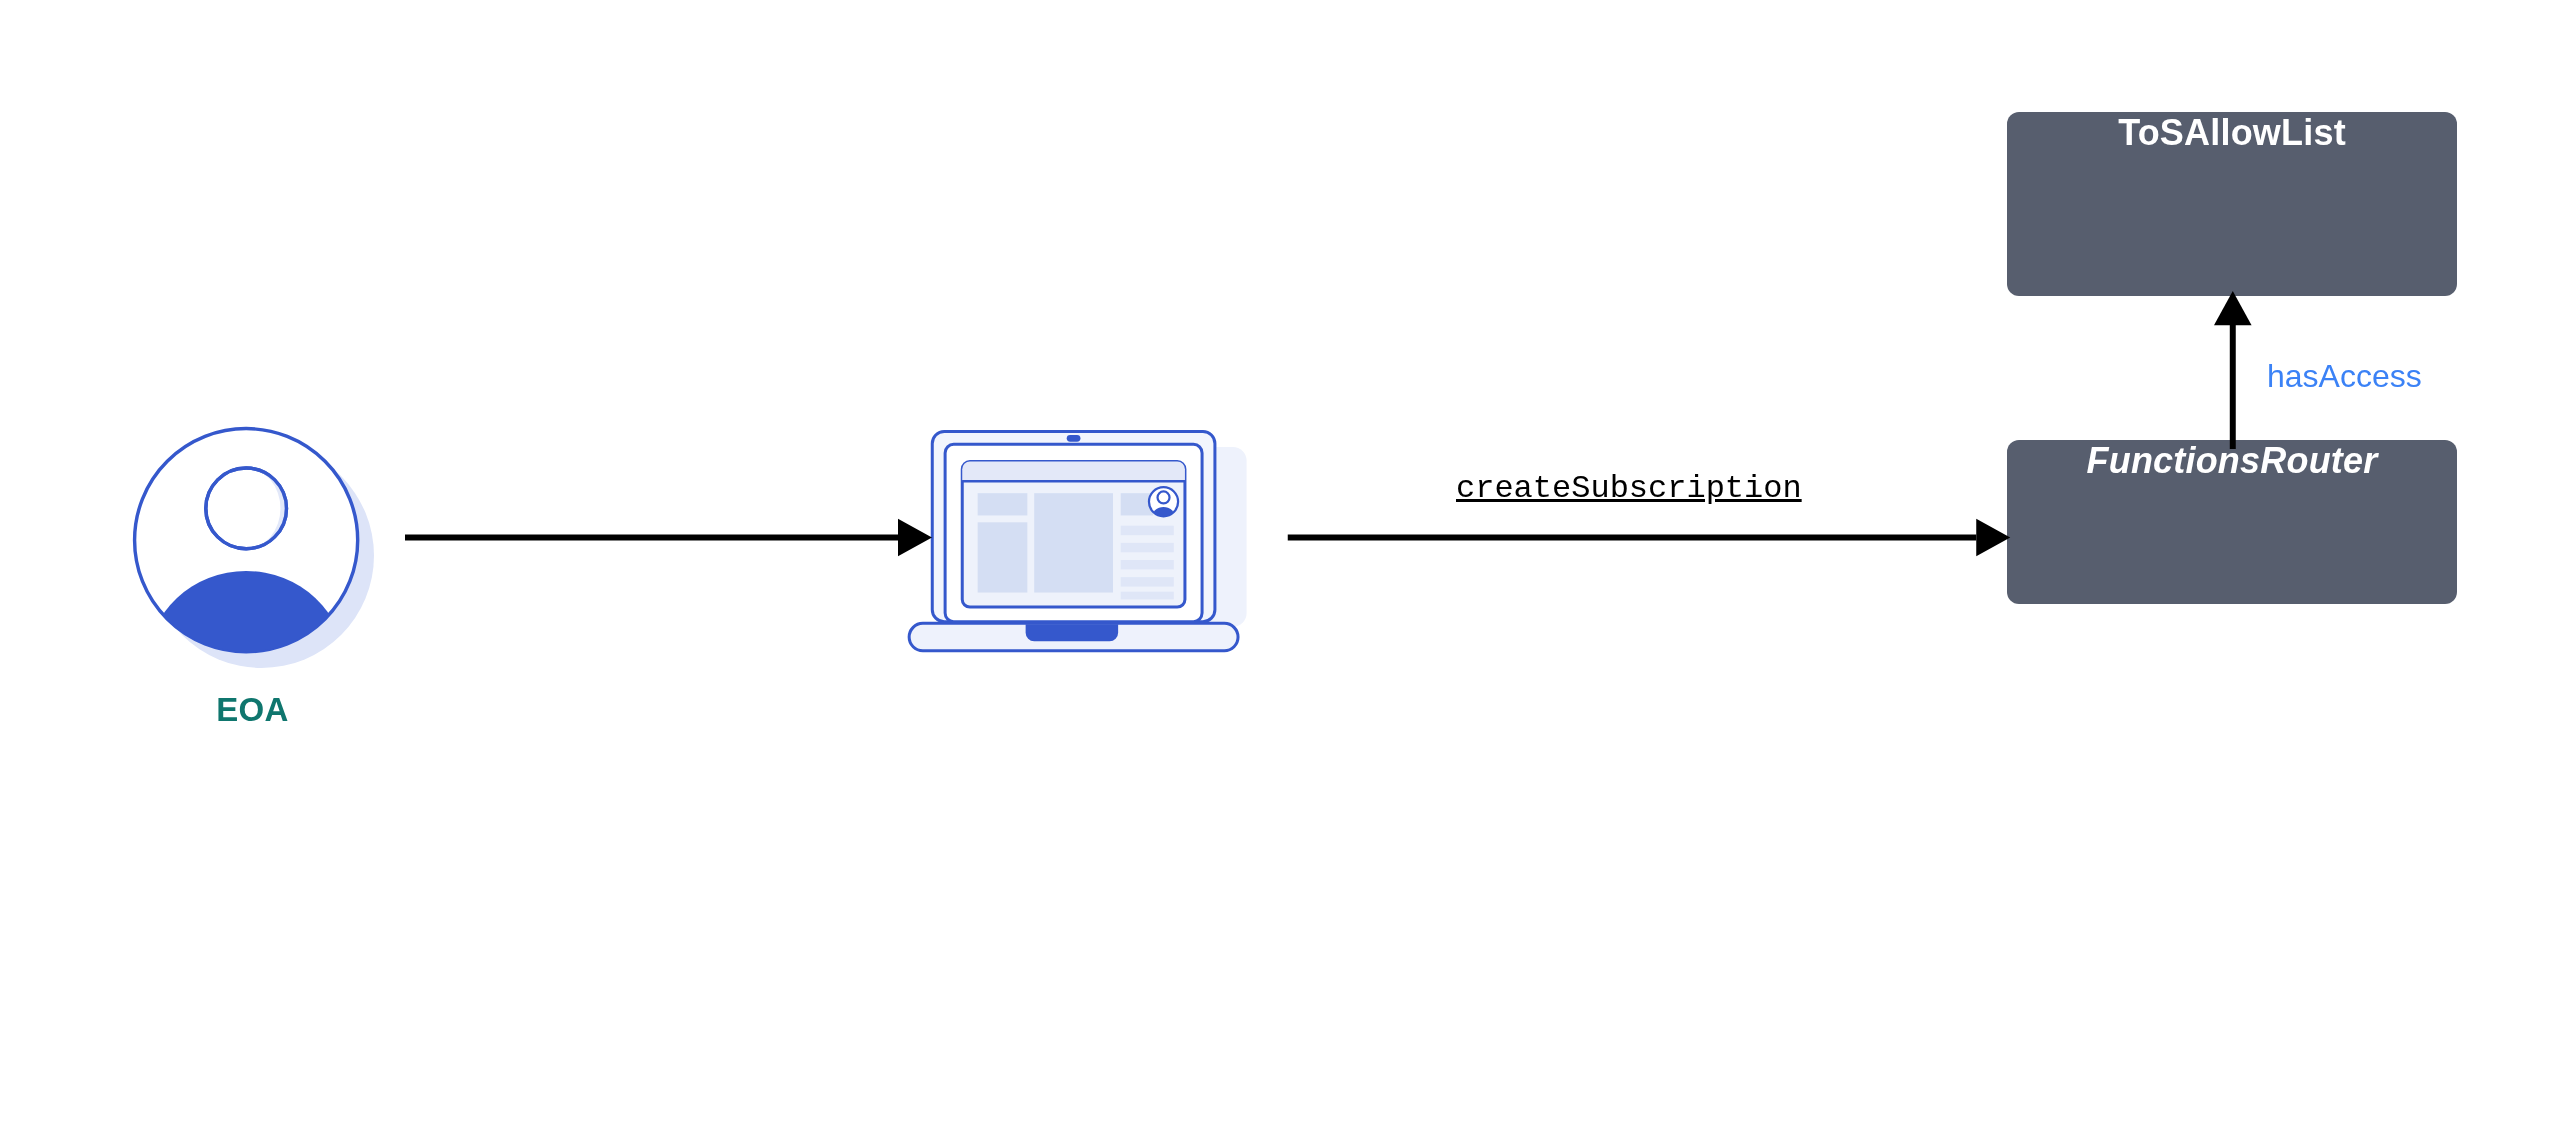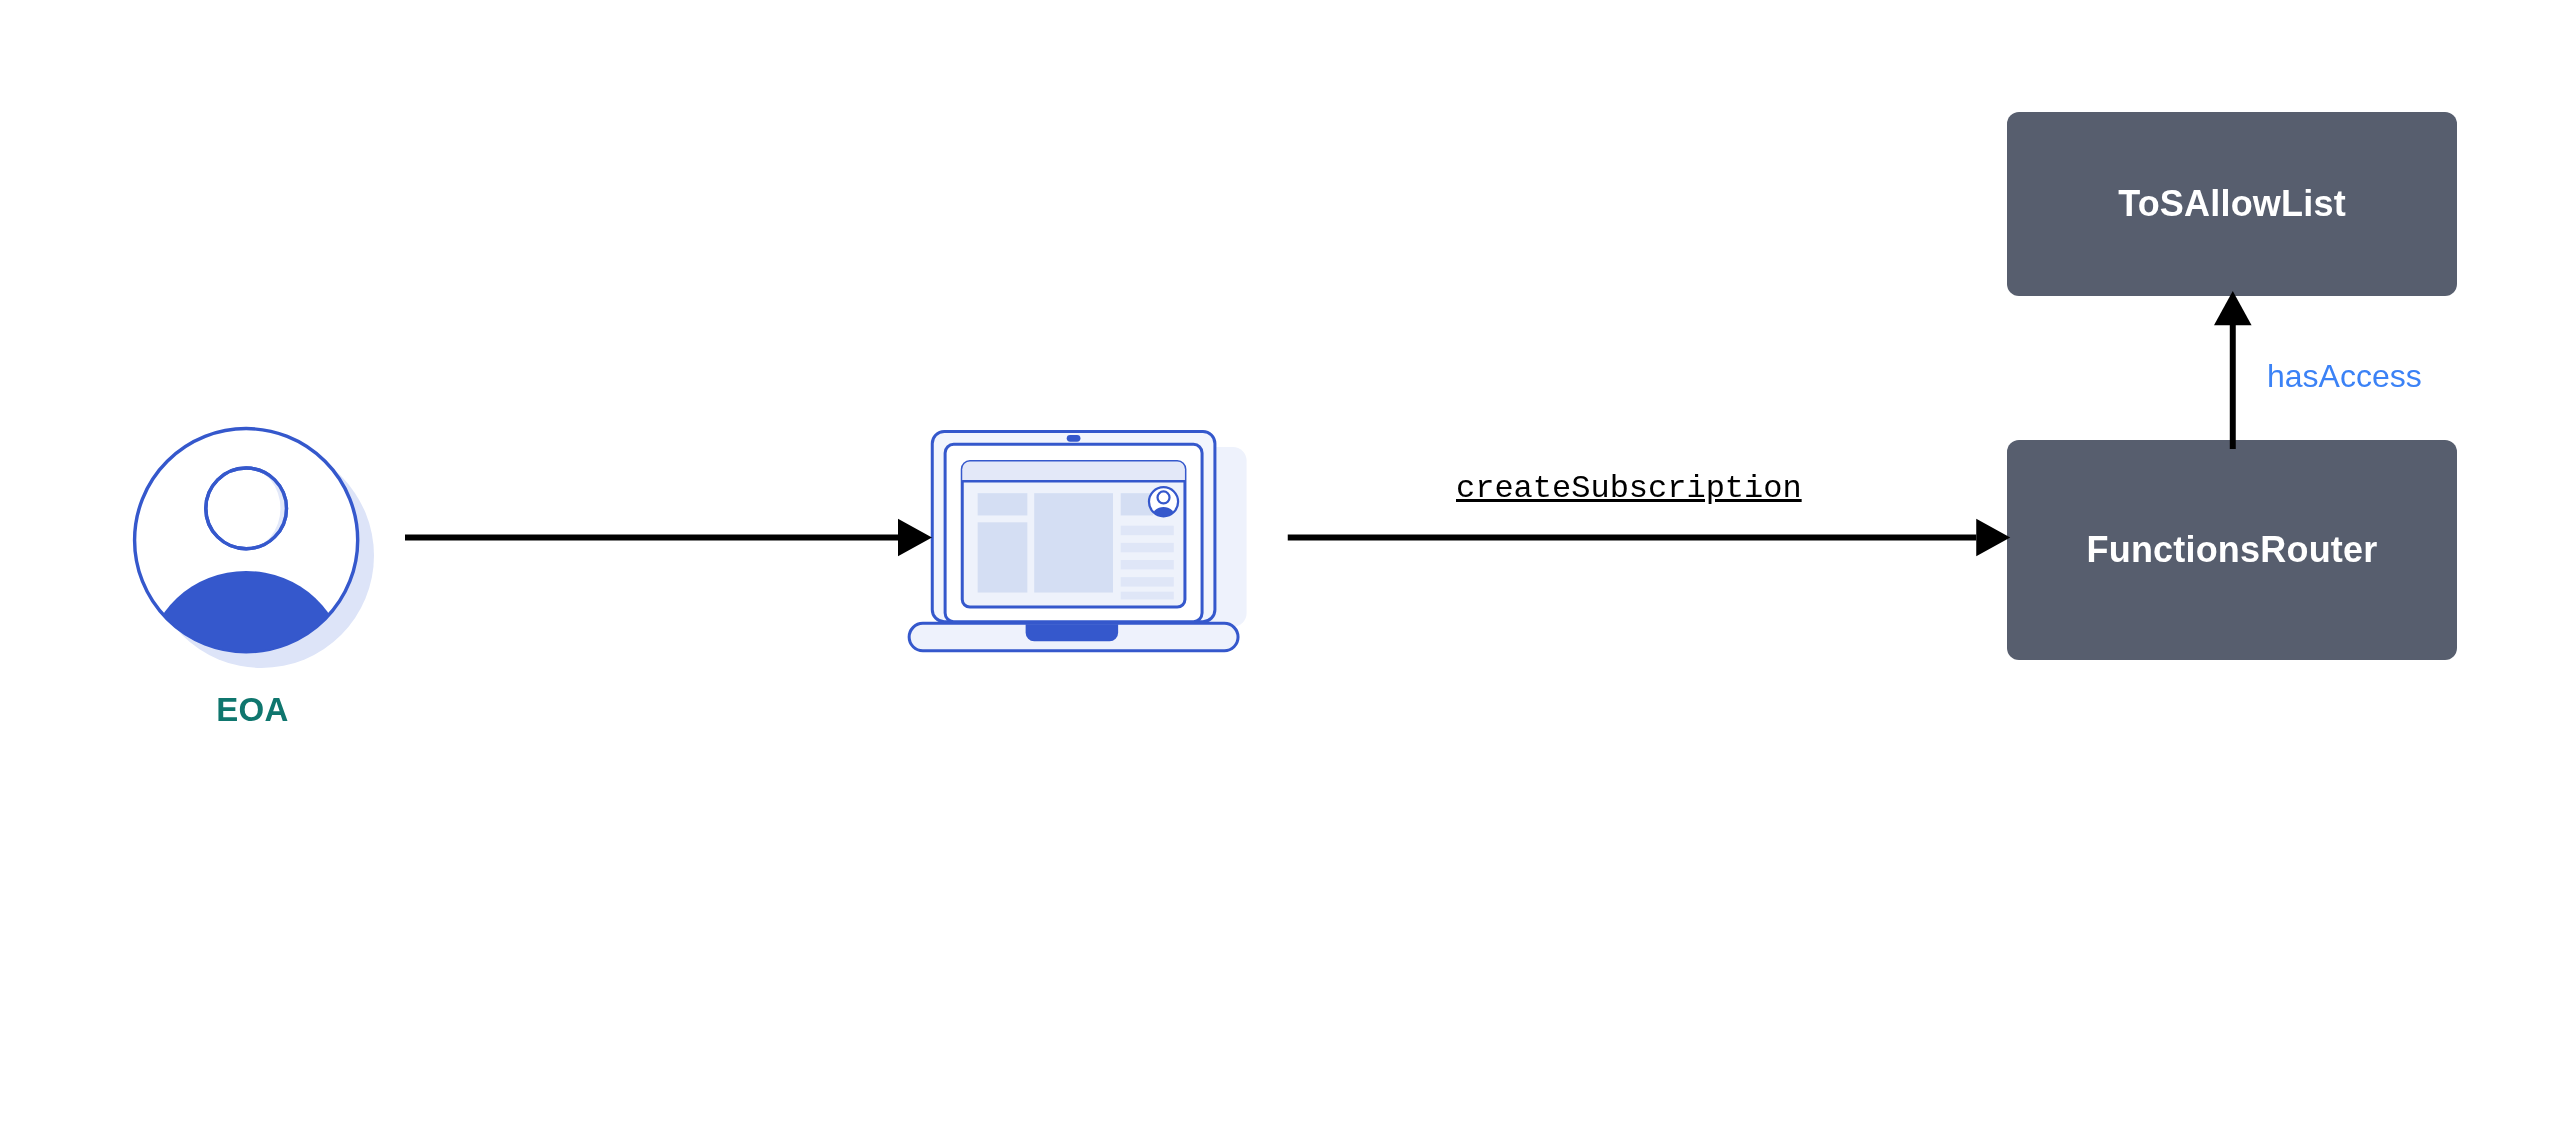--- a/index.html
+++ b/index.html
@@ -65,21 +65,20 @@
     margin: 0 auto;
   }
   .laptop-svg { display: block; width: 394px; height: 254px; }
 
   
   .dark-box {
     position: absolute;
     background: #575e6e;
     border-radius: 12px;
     display: flex;
-    align-items: center;
     justify-content: center;
     box-sizing: border-box;
   }
   .dark-box-label {
     color: #ffffff;
     font-family: "Liberation Sans", sans-serif;
     font-weight: bold;
     font-size: 36px;
     letter-spacing: 0.2px;
     white-space: nowrap;
@@ -88,21 +87,22 @@
   #tos-allowlist-box {
     left: 2007px;
     top: 112px;
     width: 450px;
     height: 184px;
   }
   #functions-router-box {
     left: 2007px;
     top: 440px;
     width: 450px;
-    height: 220px;
+    height: 164px;
+    font-style: italic;
   }
 
   
   .arrow-svg {
     position: absolute;
     overflow: visible;
   }
   #arrow-eoa-frontend { left: 403px; top: 512px; width: 531px; height: 51px; }
   #arrow-frontend-router { left: 1285px; top: 512px; width: 728px; height: 51px; }
   #arrow-router-tos { left: 2202px; top: 291px; width: 94px; height: 158px; }

